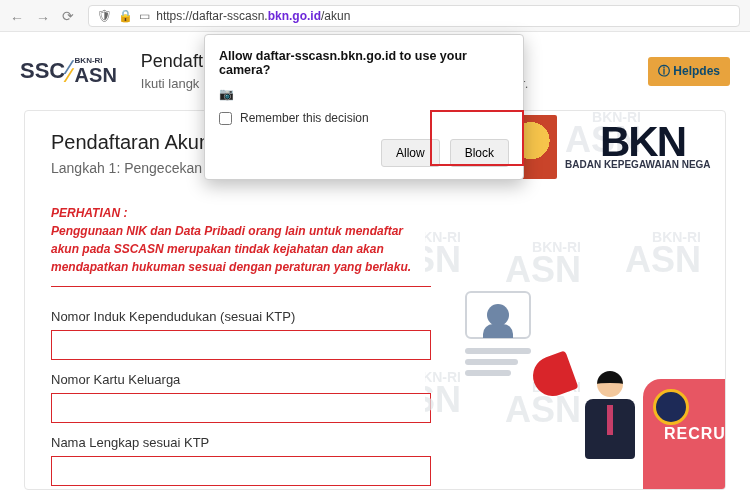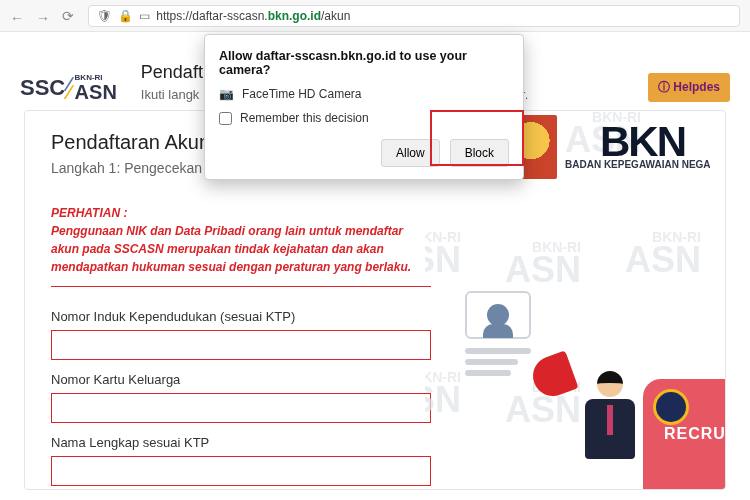--- a/index.html
+++ b/index.html
@@ -4,38 +4,38 @@
 <style>
   * { box-sizing: border-box; margin: 0; padding: 0; font-family: -apple-system, BlinkMacSystemFont, "Segoe UI", Arial, sans-serif; }
   body { width: 750px; height: 500px; background: #fff; overflow: hidden; position: relative; }
 
   
   .chrome { height: 32px; background: #f7f7f7; border-bottom: 1px solid #e5e5e5; display: flex; align-items: center; padding: 0 10px; }
   .nav-btns { display: flex; gap: 12px; color: #888; margin-right: 14px; }
   .nav-btns span { cursor: pointer; font-size: 14px; }
   .addr-bar { flex: 1; height: 22px; background: #fff; border: 1px solid #ddd; border-radius: 4px; display: flex; align-items: center; padding: 0 8px; font-size: 12px; color: #333; gap: 6px; }
   .addr-icons { display: flex; gap: 6px; color: #666; }
-  .addr-text .bold { font-weight: 600; color: #15803d; }
+  .addr-text .bold { font-weight: 600; color: #6d28d9; }
   .addr-text .muted { color: #404040; }
 
   
   .page { position: relative; height: calc(500px - 32px); background: #fff; }
-  .topbar { display: flex; align-items: flex-end; padding: 8px 20px 0 20px; height: 70px; }
+  .topbar { display: flex; align-items: center; padding: 8px 20px 0 20px; height: 70px; }
   .logo { display: flex; align-items: center; }
   .logo-ssc { font-weight: 800; font-size: 22px; color: #303548; }
   .slashes { margin: 0 2px; display: flex; flex-direction: column; align-items: flex-end; line-height: 1; }
   .slashes .s1 { color: #5a7fa6; font-size: 20px; font-weight: 900; }
   .slashes .s2 { color: #f4b81f; font-size: 20px; font-weight: 900; margin-top: -12px; }
   .logo-right { display: flex; flex-direction: column; margin-left: 2px; line-height: 1; }
   .logo-right .bkn { font-size: 8px; color: #303548; font-weight: 700; }
   .logo-right .asn { font-size: 20px; font-weight: 800; color: #303548; }
   .header-text { margin-left: 24px; }
   .header-text .title { font-size: 18px; color: #222; }
   .header-text .sub { font-size: 13px; color: #666; margin-top: 4px; }
-  .helpdesk { margin-left: auto; background: #e8a33d; color: #701a75; padding: 6px 10px; border-radius: 3px; font-size: 12px; font-weight: 600; }
+  .helpdesk { margin-left: auto; background: #e8a33d; color: #0c4a6e; padding: 6px 10px; border-radius: 3px; font-size: 12px; font-weight: 600; }
 
   
   .card { margin: 8px 24px 0 24px; border: 1px solid #e5e5e5; border-radius: 4px; padding: 20px 26px; height: 380px; position: relative; overflow: hidden; }
   .card-title { font-size: 20px; font-weight: 400; color: #222; }
   .card-step { font-size: 14px; color: #666; margin-top: 6px; }
   .warning { margin-top: 14px; font-size: 12px; color: #d9252a; font-weight: 600; line-height: 1.5; max-width: 370px; }
   .warning .hdr { font-style: italic; margin-top: 28px; }
   .warning .body { font-style: italic; }
   .red-underline { height: 1px; background: #d9252a; margin: 10px 0 22px 0; width: 380px; }
   .field-label { font-size: 13px; color: #333; margin-top: 12px; }
@@ -93,21 +93,20 @@
     <span class="addr-text">
       <span class="muted">https://daftar-sscasn.</span><span class="bold">bkn.go.id</span><span class="muted">/akun</span>
     </span>
   </div>
 </div>
 
 <div class="perm-dialog">
   <div class="perm-title">Allow daftar-sscasn.bkn.go.id to use your camera?</div>
   <div class="perm-row">
     <span>📷</span>
-    <span>FaceTime HD Camera</span>
   </div>
   <div class="perm-row">
     <input type="checkbox" style="">
     <span>Remember this decision</span>
   </div>
   <div class="perm-actions">
     <button class="perm-btn">Allow</button>
     <button class="perm-btn">Block</button>
   </div>
 </div>

